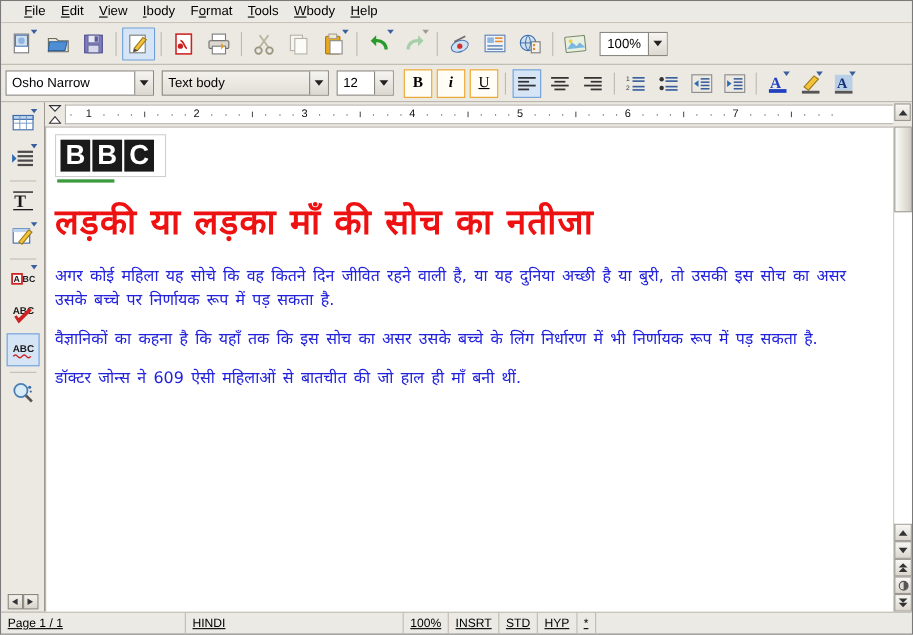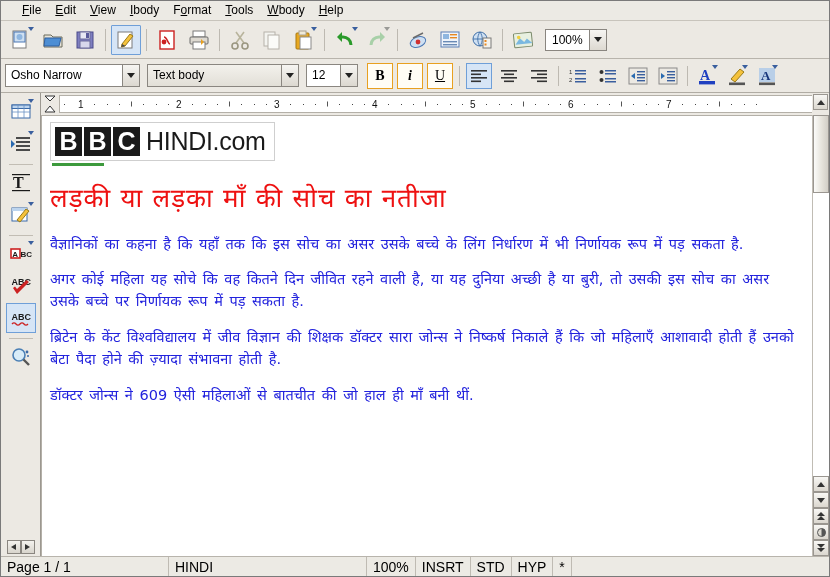--- a/index.html
+++ b/index.html
@@ -220,21 +220,21 @@
   .bbc-word {
     font-family: "Liberation Sans", sans-serif;
     font-size: 25px; color: #1a1a1a; margin-left: 4px;
     letter-spacing: -0.3px;
   }
   .green-bar { width: 52px; height: 3px; background: #3d9a3d; margin: 1px 0 0 2px; }
 
   .headline {
     color: #ee1111;
     font-family: "DejaVu Sans", sans-serif;
-    font-size: 26px; font-weight: normal;
+    font-size: 32px; font-weight: bold;
     margin: 16px 0 18px 0; line-height: 1.25;
     letter-spacing: 1px;
   }
   .para {
     color: #2222dd;
     font-family: "DejaVu Sans", sans-serif;
     font-size: 14.5px; line-height: 1.55;
     margin: 0 0 13px 0; word-spacing: 2px;
   }
 
@@ -262,21 +262,21 @@
   }
   .thumb-grip { position:absolute; top:50%; left:50%; transform:translate(-50%,-50%); width:8px;height:16px; }
   .navset { display: flex; flex-direction: column; }
 
   
   .statusbar {
     height: 20px; min-height: 20px;
     background: #eceae4;
     display: flex; align-items: stretch;
     border-top: 1px solid #b8b4ac;
-    font-size: 14px; color: #000;
+    font-size: 11px; color: #000; text-decoration: underline;
   }
   .scell {
     border-right: 1px solid #bfbbb3;
     padding: 0 6px; display: flex; align-items: center;
     white-space: nowrap;
   }
   .scell.page { width: 168px; }
   .scell.mode { width: 198px; }
   .scell.grow { flex: 1; border-right: none; }
   .scell.c { justify-content: center; }
@@ -759,30 +759,28 @@
       <div class="docrow">
 
         <div class="docpane">
           <div class="doc-textcol">
 
             <div>
               <div class="bbc-logo-box">
                 <span class="bbc-sq">B</span>
                 <span class="bbc-sq">B</span>
                 <span class="bbc-sq">C</span>
-                <span class="bbc-word">HINDI.com</span>
               </div>
               <div class="green-bar"></div>
             </div>
 
             <div class="headline">लड़की या लड़का माँ की सोच का नतीजा</div>
 
+            <p class="para">अगर कोई महिला यह सोचे कि वह कितने दिन जीवित रहने वाली है, या यह दुनिया अच्छी है या बुरी, तो उसकी इस सोच का असर उसके बच्चे पर निर्णायक रूप में पड़ सकता है.</p>
             <p class="para">वैज्ञानिकों का कहना है कि यहाँ तक कि इस सोच का असर उसके बच्चे के लिंग निर्धारण में भी निर्णायक रूप में पड़ सकता है.</p>
-            <p class="para">अगर कोई महिला यह सोचे कि वह कितने दिन जीवित रहने वाली है, या यह दुनिया अच्छी है या बुरी, तो उसकी इस सोच का असर उसके बच्चे पर निर्णायक रूप में पड़ सकता है.</p>
-            <p class="para">ब्रिटेन के केंट विश्वविद्यालय में जीव विज्ञान की शिक्षक डॉक्टर सारा जोन्स ने निष्कर्ष निकाले हैं कि जो महिलाएँ आशावादी होती हैं उनको बेटा पैदा होने की ज़्यादा संभावना होती है.</p>
             <p class="para">डॉक्टर जोन्स ने 609 ऐसी महिलाओं से बातचीत की जो हाल ही माँ बनी थीं.</p>
           </div>
         </div>
 
         <div class="vscroll">
           <div class="strough">
             <div class="sthumb">
               <span class="thumb-grip"></span>
             </div>
           </div>

